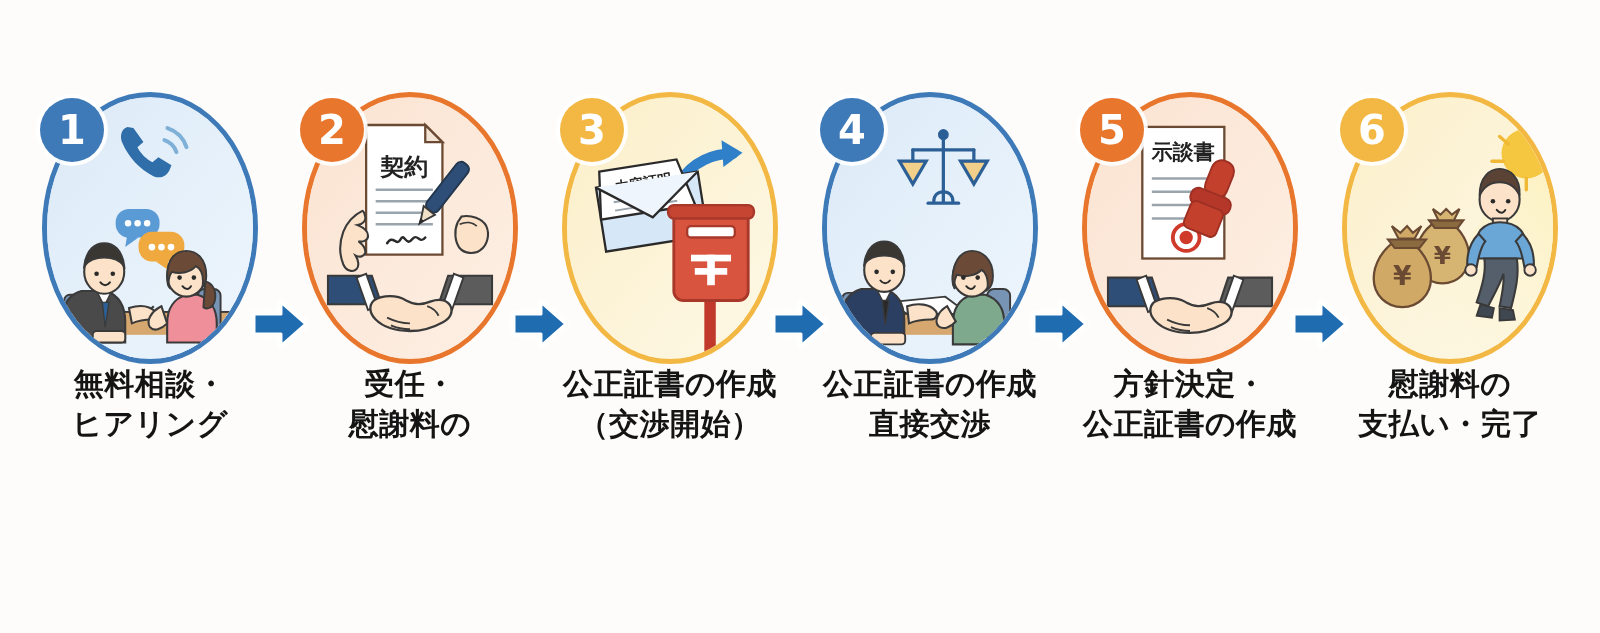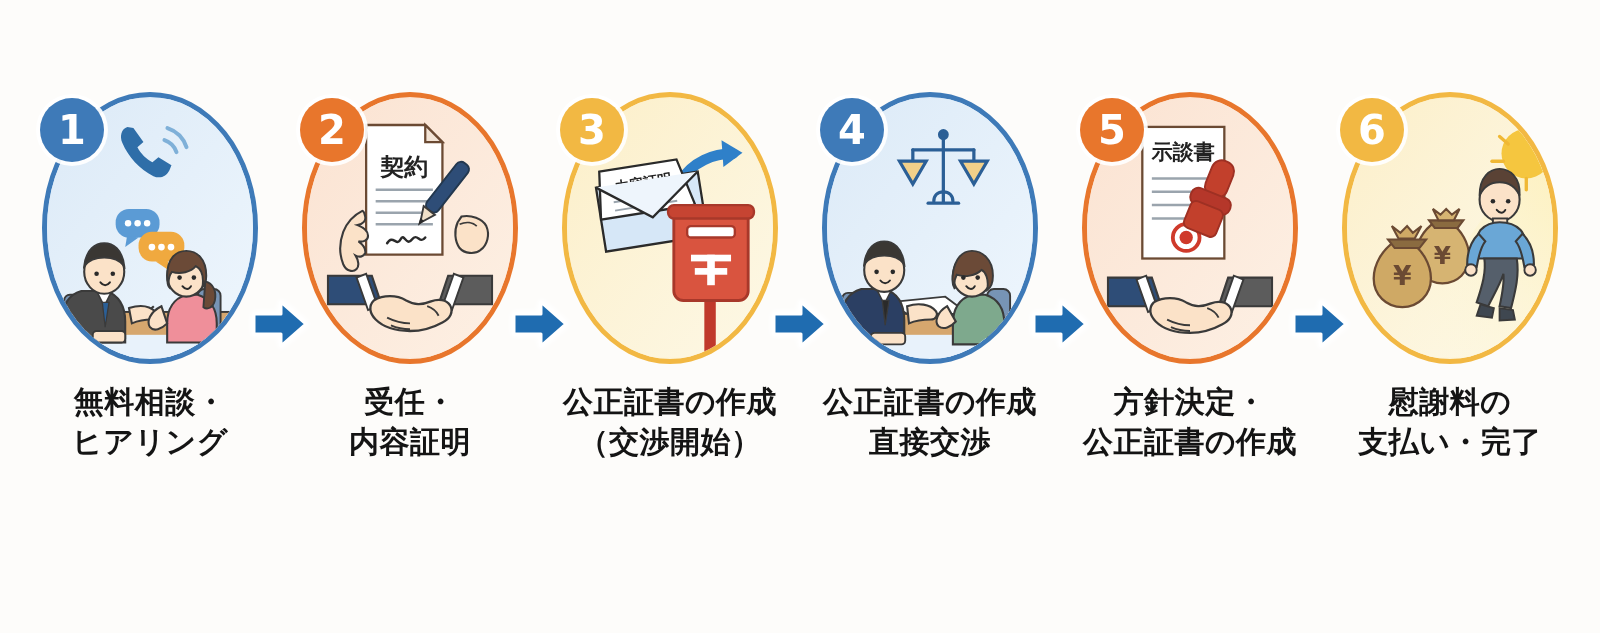--- a/index.html
+++ b/index.html
@@ -54,21 +54,20 @@
     line-height:1;
     z-index:6;
     box-shadow:0 0 0 4px rgba(255,255,255,.92);
     font-family:"DejaVu Sans",sans-serif;
   }
   .b-blue{background:#3e7ab8;}
   .b-orange{background:#e8762c;}
   .b-yellow{background:#f2b843;}
 
   .label{
-    margin-top:18px;
     text-align:center;
     color:#141414;
     font-size:30px;
     font-weight:bold;
     line-height:1.32;
     letter-spacing:.5px;
     white-space:pre-line;
     font-family:"DejaVu Sans","Liberation Sans",sans-serif;
   }
 
@@ -221,21 +220,21 @@
                   <path d="M66 60c7 3 14 4 20 4"></path>
                   <path d="M104 40c6 2 10 6 12 10"></path>
               </g>
             </g>
           </svg>
         </div>
       </div>
       <div class="badge b-orange">2</div>
     </div>
     <div class="label">受任・
-内容証明</div>
+慰謝料の</div>
   </div>
 
   <div class="arrow">
     <svg width="56" height="56" viewBox="0 0 56 56">
         <path d="M2 18h27V6l25 22-25 22V38H2z" fill="#1f6cb0" stroke="#ffffff" stroke-width="3" stroke-linejoin="round"></path>
       </svg>
   </div>
 
   <div class="step">
     <div class="circle-wrap">

